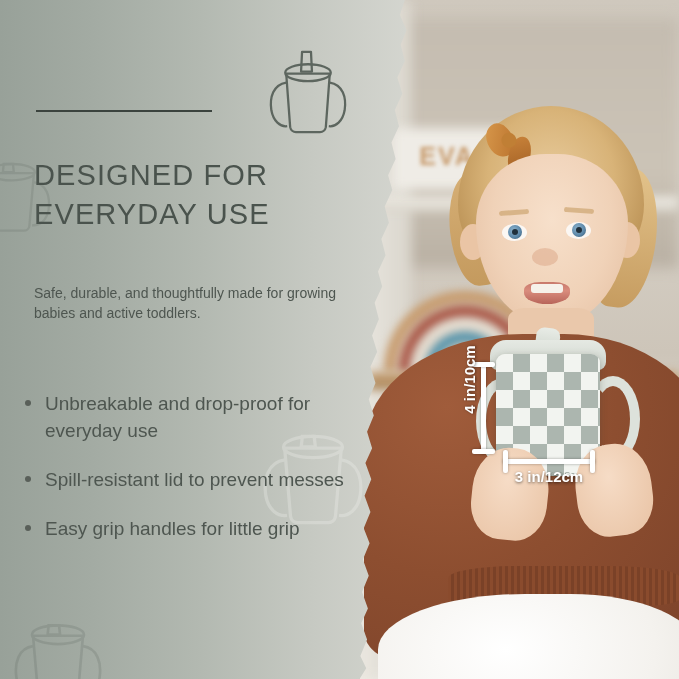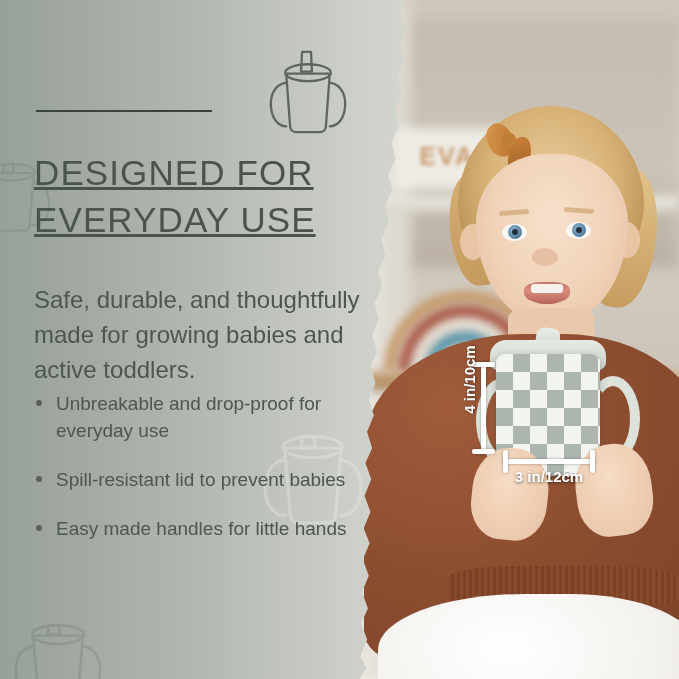--- a/index.html
+++ b/index.html
@@ -291,33 +291,32 @@
     position:absolute;left:36px;top:66px;
     font-size:31px;letter-spacing:2.2px;color:#3b433e;
     font-weight:300;font-family:"Liberation Sans",sans-serif;
   }
   .brand-rule{
     position:absolute;left:36px;top:110px;width:176px;height:1.6px;background:#3b433e;
   }
   .logo-cup{position:absolute;left:256px;top:38px;width:104px;height:104px;}
 
   .headline{
-    position:absolute;left:34px;top:150px;width:350px;
-    font-size:35px;line-height:1.34;letter-spacing:1.1px;
+    position:absolute;left:34px;top:156px;width:350px;
+    font-size:29px;line-height:1.34;letter-spacing:1.1px;
     color:#4a534d;font-weight:400;
     font-family:"Liberation Sans",sans-serif;
-    text-decoration:underline;
   }
   .subcopy{
     position:absolute;left:34px;top:283px;width:330px;
-    font-size:24px;line-height:1.45;color:#4e5650;
+    font-size:14px;line-height:1.45;color:#4e5650;
     font-family:"Liberation Sans",sans-serif;
   }
   .bullets{
-    position:absolute;left:34px;top:391px;width:330px;
+    position:absolute;left:23px;top:391px;width:330px;
     margin:0;padding:0;list-style:none;
   }
   .bullets li{
     position:relative;padding-left:22px;margin-bottom:22px;
     font-size:19px;line-height:1.42;color:#4e5650;
     font-family:"Liberation Sans",sans-serif;
   }
   .bullets li::before{
     content:"";position:absolute;left:2px;top:9px;
     width:6px;height:6px;border-radius:50%;background:#595f59;
@@ -443,17 +442,17 @@
         <path d="M28 45 c-13 2 -17 15 -15 28 c2 11 9 17 16 16"></path>
         <path d="M72 45 c13 2 17 15 15 28 c-2 11 -9 17 -16 16"></path>
       </g>
     </svg>
 
     <div class="headline">DESIGNED FOR EVERYDAY USE</div>
     <div class="subcopy">Safe, durable, and thoughtfully made for growing babies and active toddlers.</div>
 
     <ul class="bullets">
       <li>Unbreakable and drop-proof for everyday use</li>
-      <li>Spill-resistant lid to prevent babies</li>
-      <li>Easy made handles for little hands</li>
+      <li>Spill-resistant lid to prevent messes</li>
+      <li>Easy grip handles for little grip</li>
     </ul>
   </div>
 </div>
 
 </body></html>

